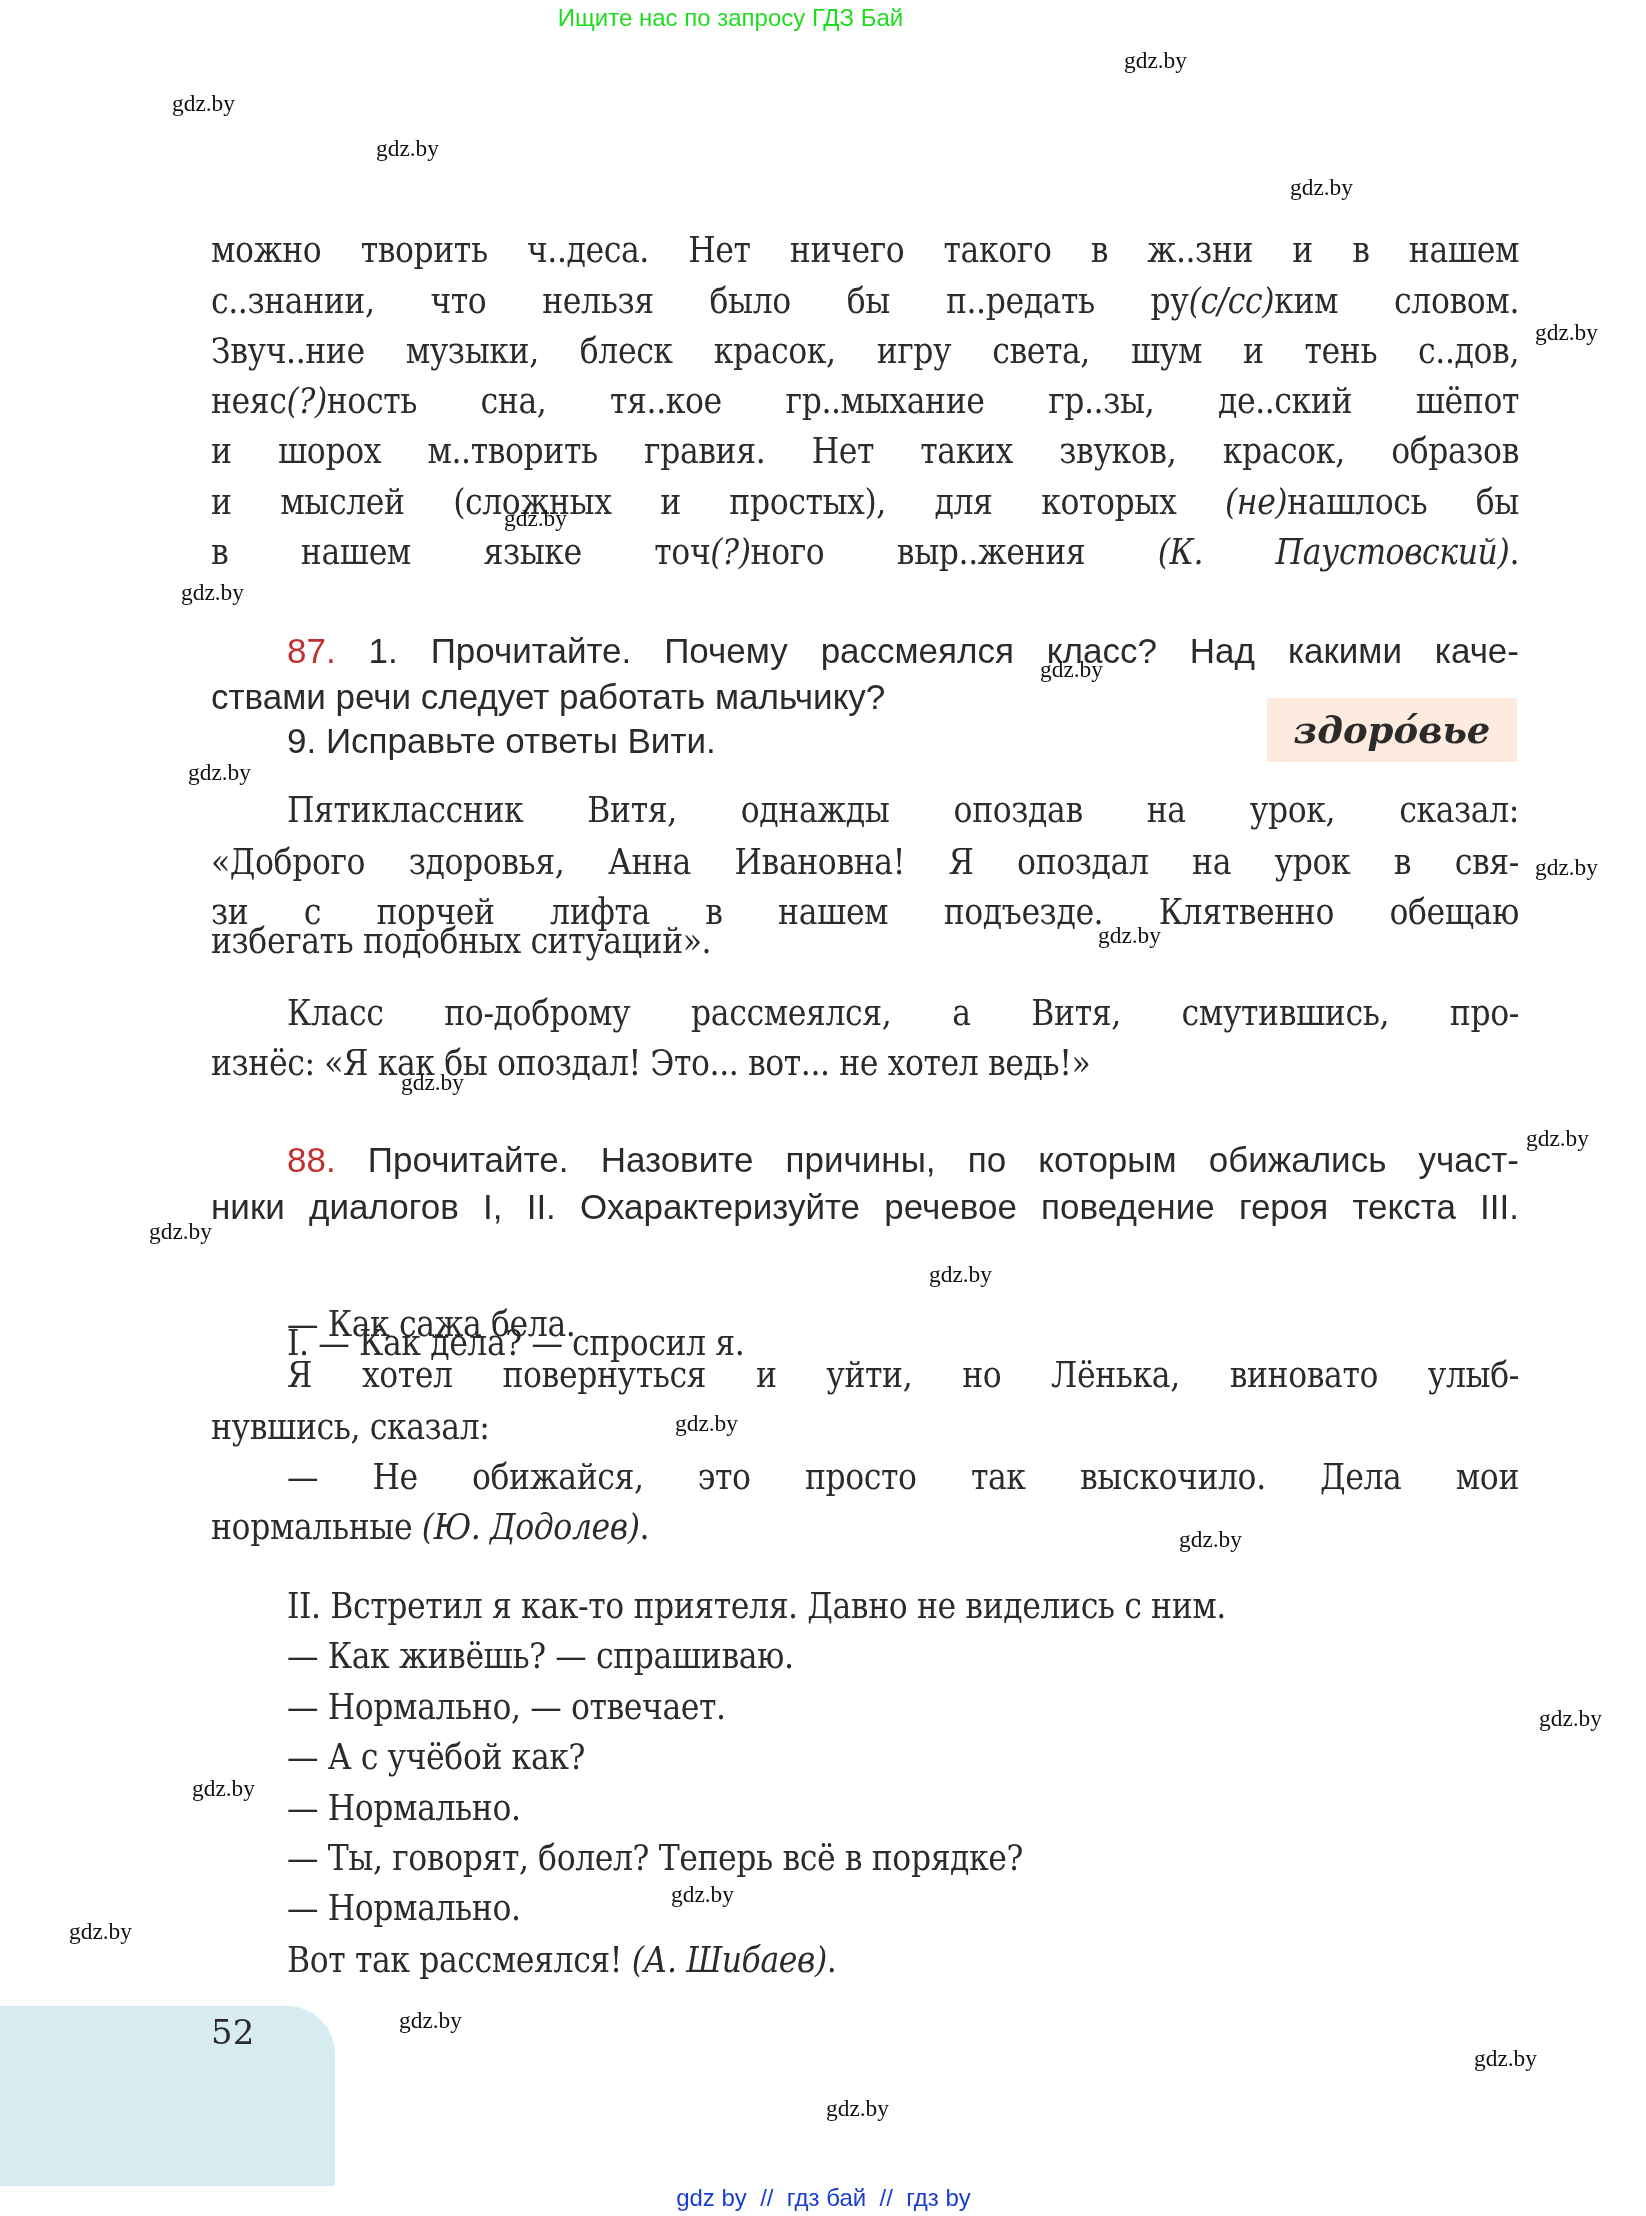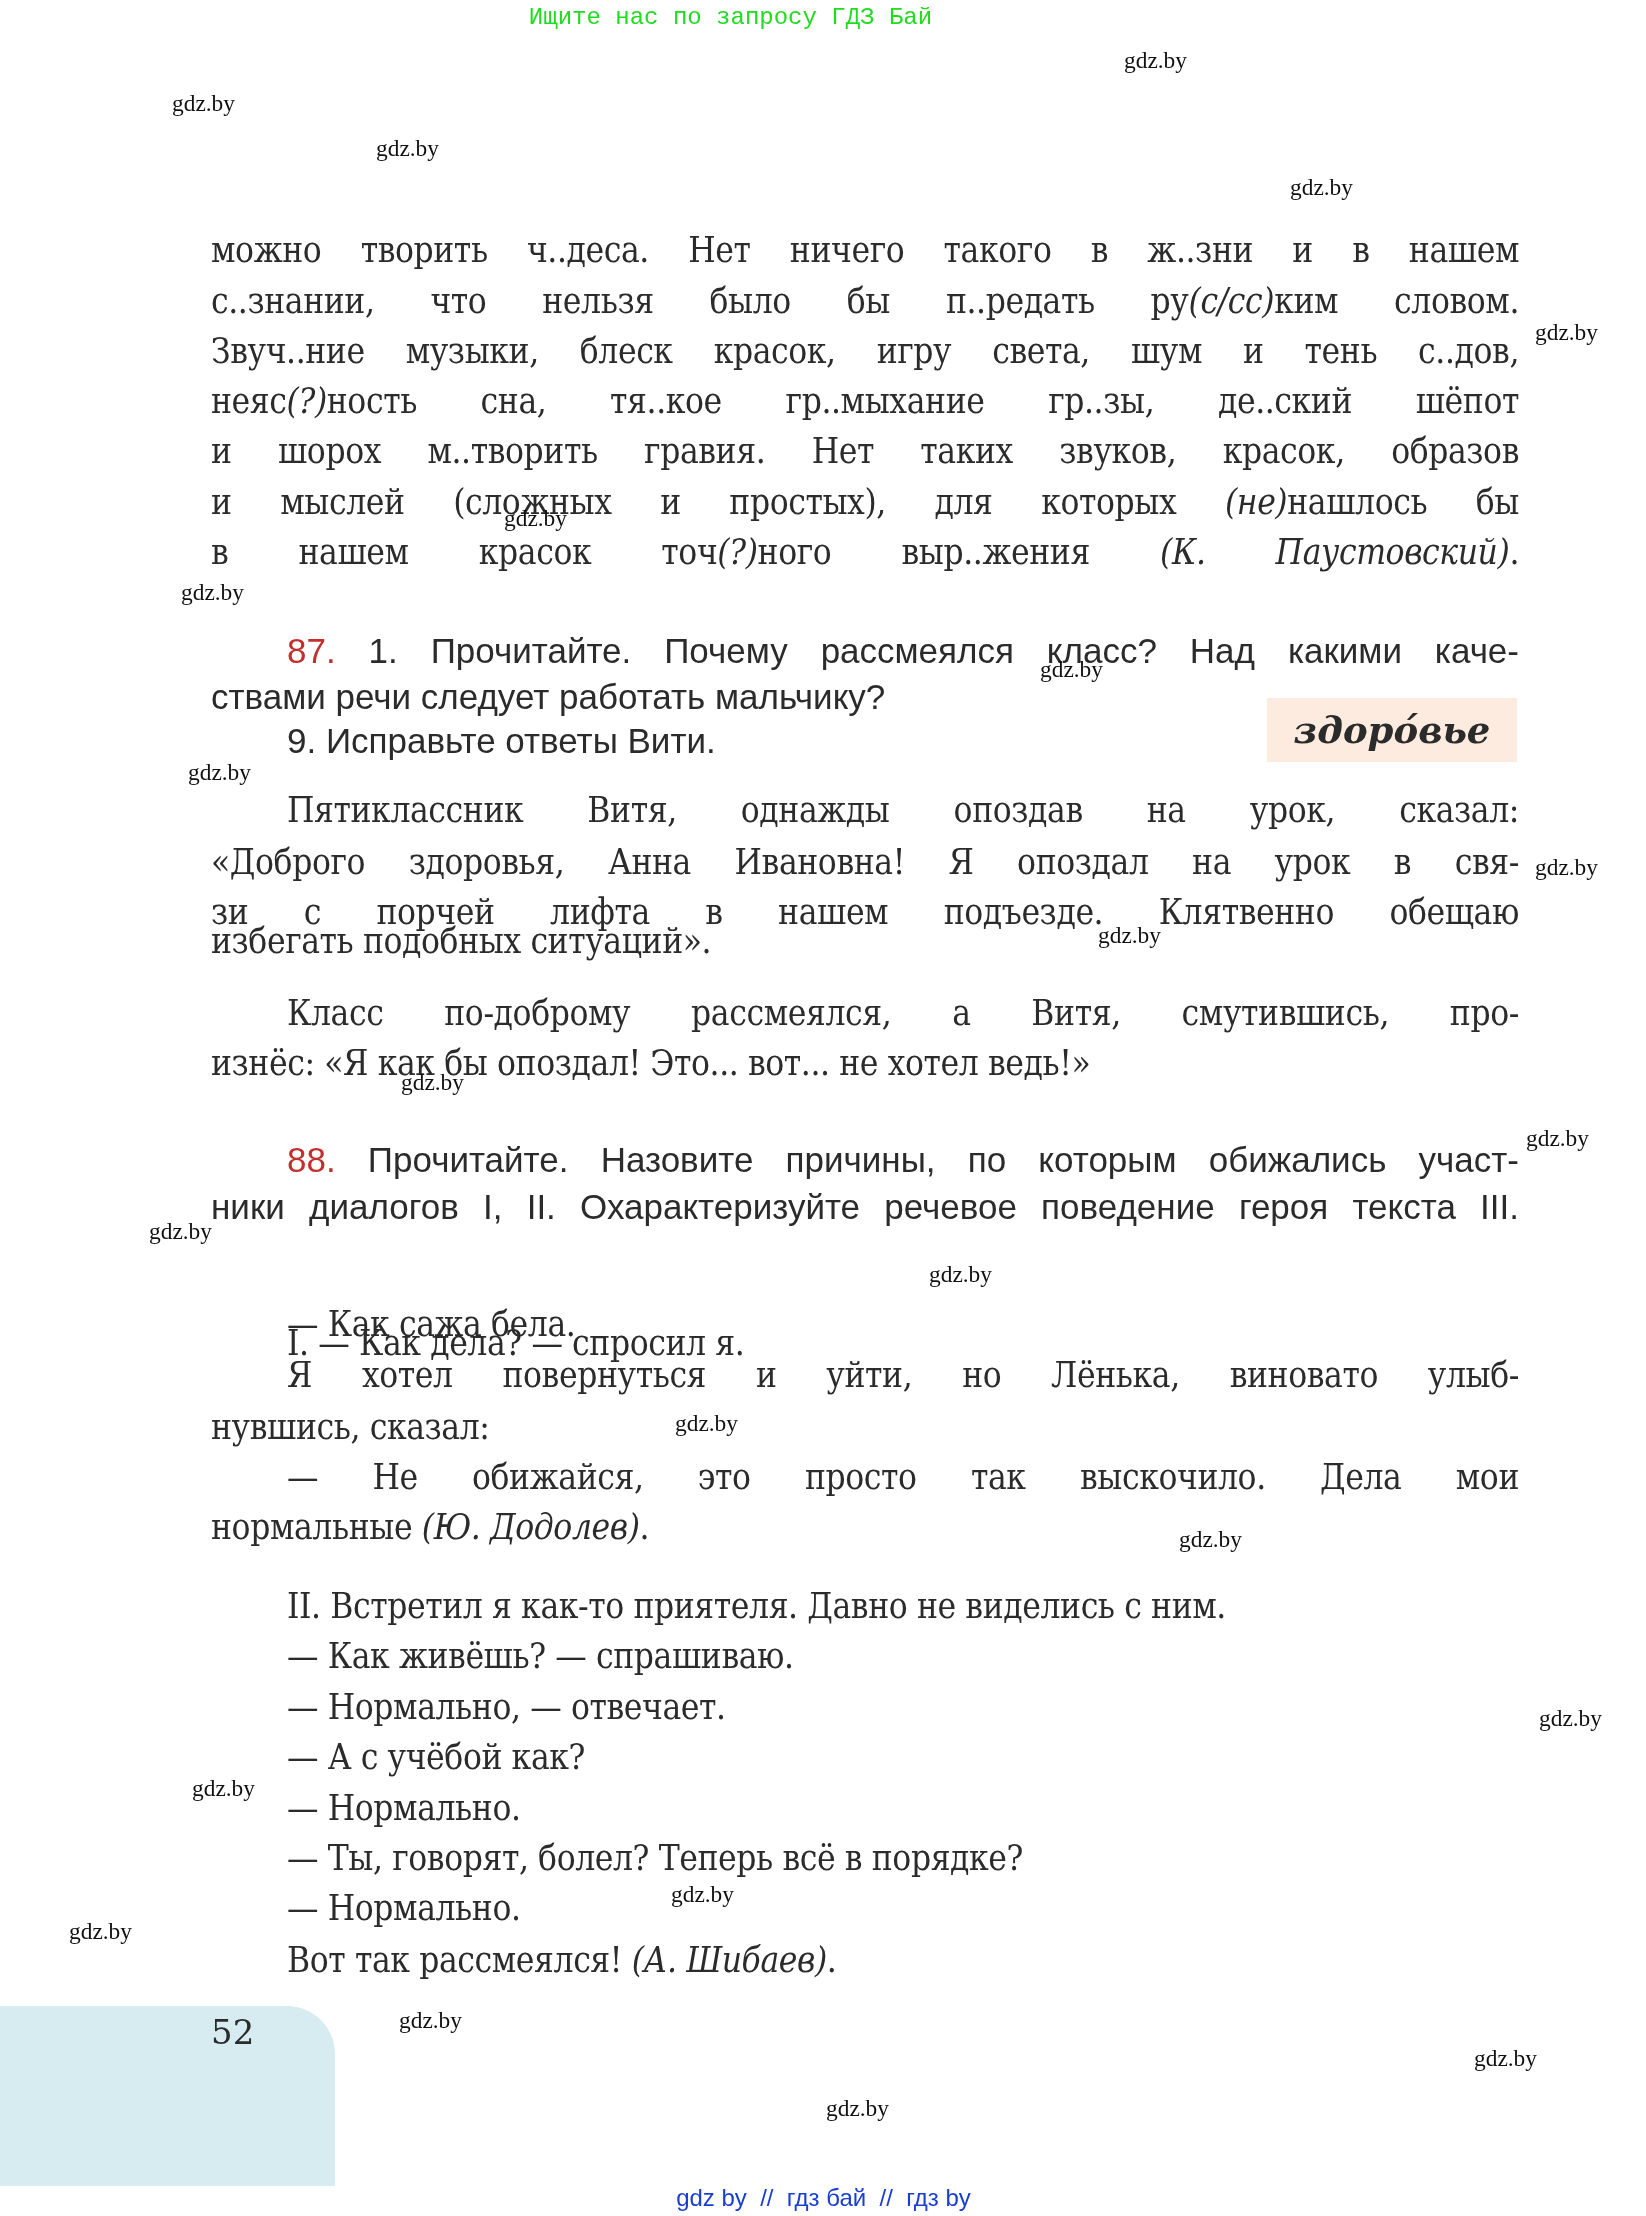--- a/index.html
+++ b/index.html
@@ -3,21 +3,21 @@
 <meta charset="utf-8">
 <style>
   html, body { margin: 0; padding: 0; }
   body {
     width: 1647px; height: 2216px; position: relative; overflow: hidden;
     background: #ffffff;
   }
   .abs { position: absolute; }
   .header-note {
     left: 0; width: 1461px; top: 3.2px; text-align: center;
-    font-family: Liberation Mono, monospace; font-size: 24px; color: #1fdc1f;
+    font-family: Liberation Sans, sans-serif; font-size: 24px; color: #1fdc1f;
     line-height: 29px;
   }
   .wm {
     font-family: Liberation Serif, serif; font-size: 23.4px; color: #111;
     line-height: 26px; white-space: nowrap;
   }
   .line {
     left: 211px; width: 1308px; height: 51px; line-height: 51px;
     font-family: "DejaVu Serif", serif; font-size: 35px; color: #2b2b2b;
     white-space: nowrap; transform: translateY(-25px);
@@ -64,21 +64,21 @@
 
 <div class="abs header-note">Ищите нас по запросу ГДЗ Бай</div>
 
 <div>
   <div class="abs line" style="top:250px"><span>можно творить ч..деса. Нет ничего такого в ж..зни и в нашем</span></div>
   <div class="abs line" style="top:301px"><span>с..знании, что нельзя было бы п..редать ру</span><span class="it">(с/сс)</span><span>ким словом.</span></div>
   <div class="abs line" style="top:351px"><span>Звуч..ние музыки, блеск красок, игру света, шум и тень с..дов,</span></div>
   <div class="abs line" style="top:401px"><span>неяс</span><span class="it">(?)</span><span>ность сна, тя..кое гр..мыхание гр..зы, де..ский шёпот</span></div>
   <div class="abs line" style="top:451px"><span>и шорох м..творить гравия. Нет таких звуков, красок, образов</span></div>
   <div class="abs line" style="top:502px"><span>и мыслей (сложных и простых), для которых </span><span class="it">(не)</span><span>нашлось бы</span></div>
-  <div class="abs line" style="top:552px"><span>в нашем красок точ</span><span class="it">(?)</span><span>ного выр..жения </span><span class="it">(К. Паустовский)</span><span>.</span></div>
+  <div class="abs line" style="top:552px"><span>в нашем языке точ</span><span class="it">(?)</span><span>ного выр..жения </span><span class="it">(К. Паустовский)</span><span>.</span></div>
 </div>
 
 <div>
   <div class="abs task indent" style="top:651px"><span class="num">87.</span><span> 1. Прочитайте. Почему рассмеялся класс? Над какими каче-</span></div>
   <div class="abs task short" style="top:697px">ствами речи следует работать мальчику?</div>
   <div class="abs task short indent" style="top:741px">9. Исправьте ответы Вити.</div>
   <div class="abs vocab-box">
     <span class="vocab-word">здоро́вье</span>
   </div>
   <div class="abs line indent" style="top:810px">Пятиклассник Витя, однажды опоздав на урок, сказал:</div>

